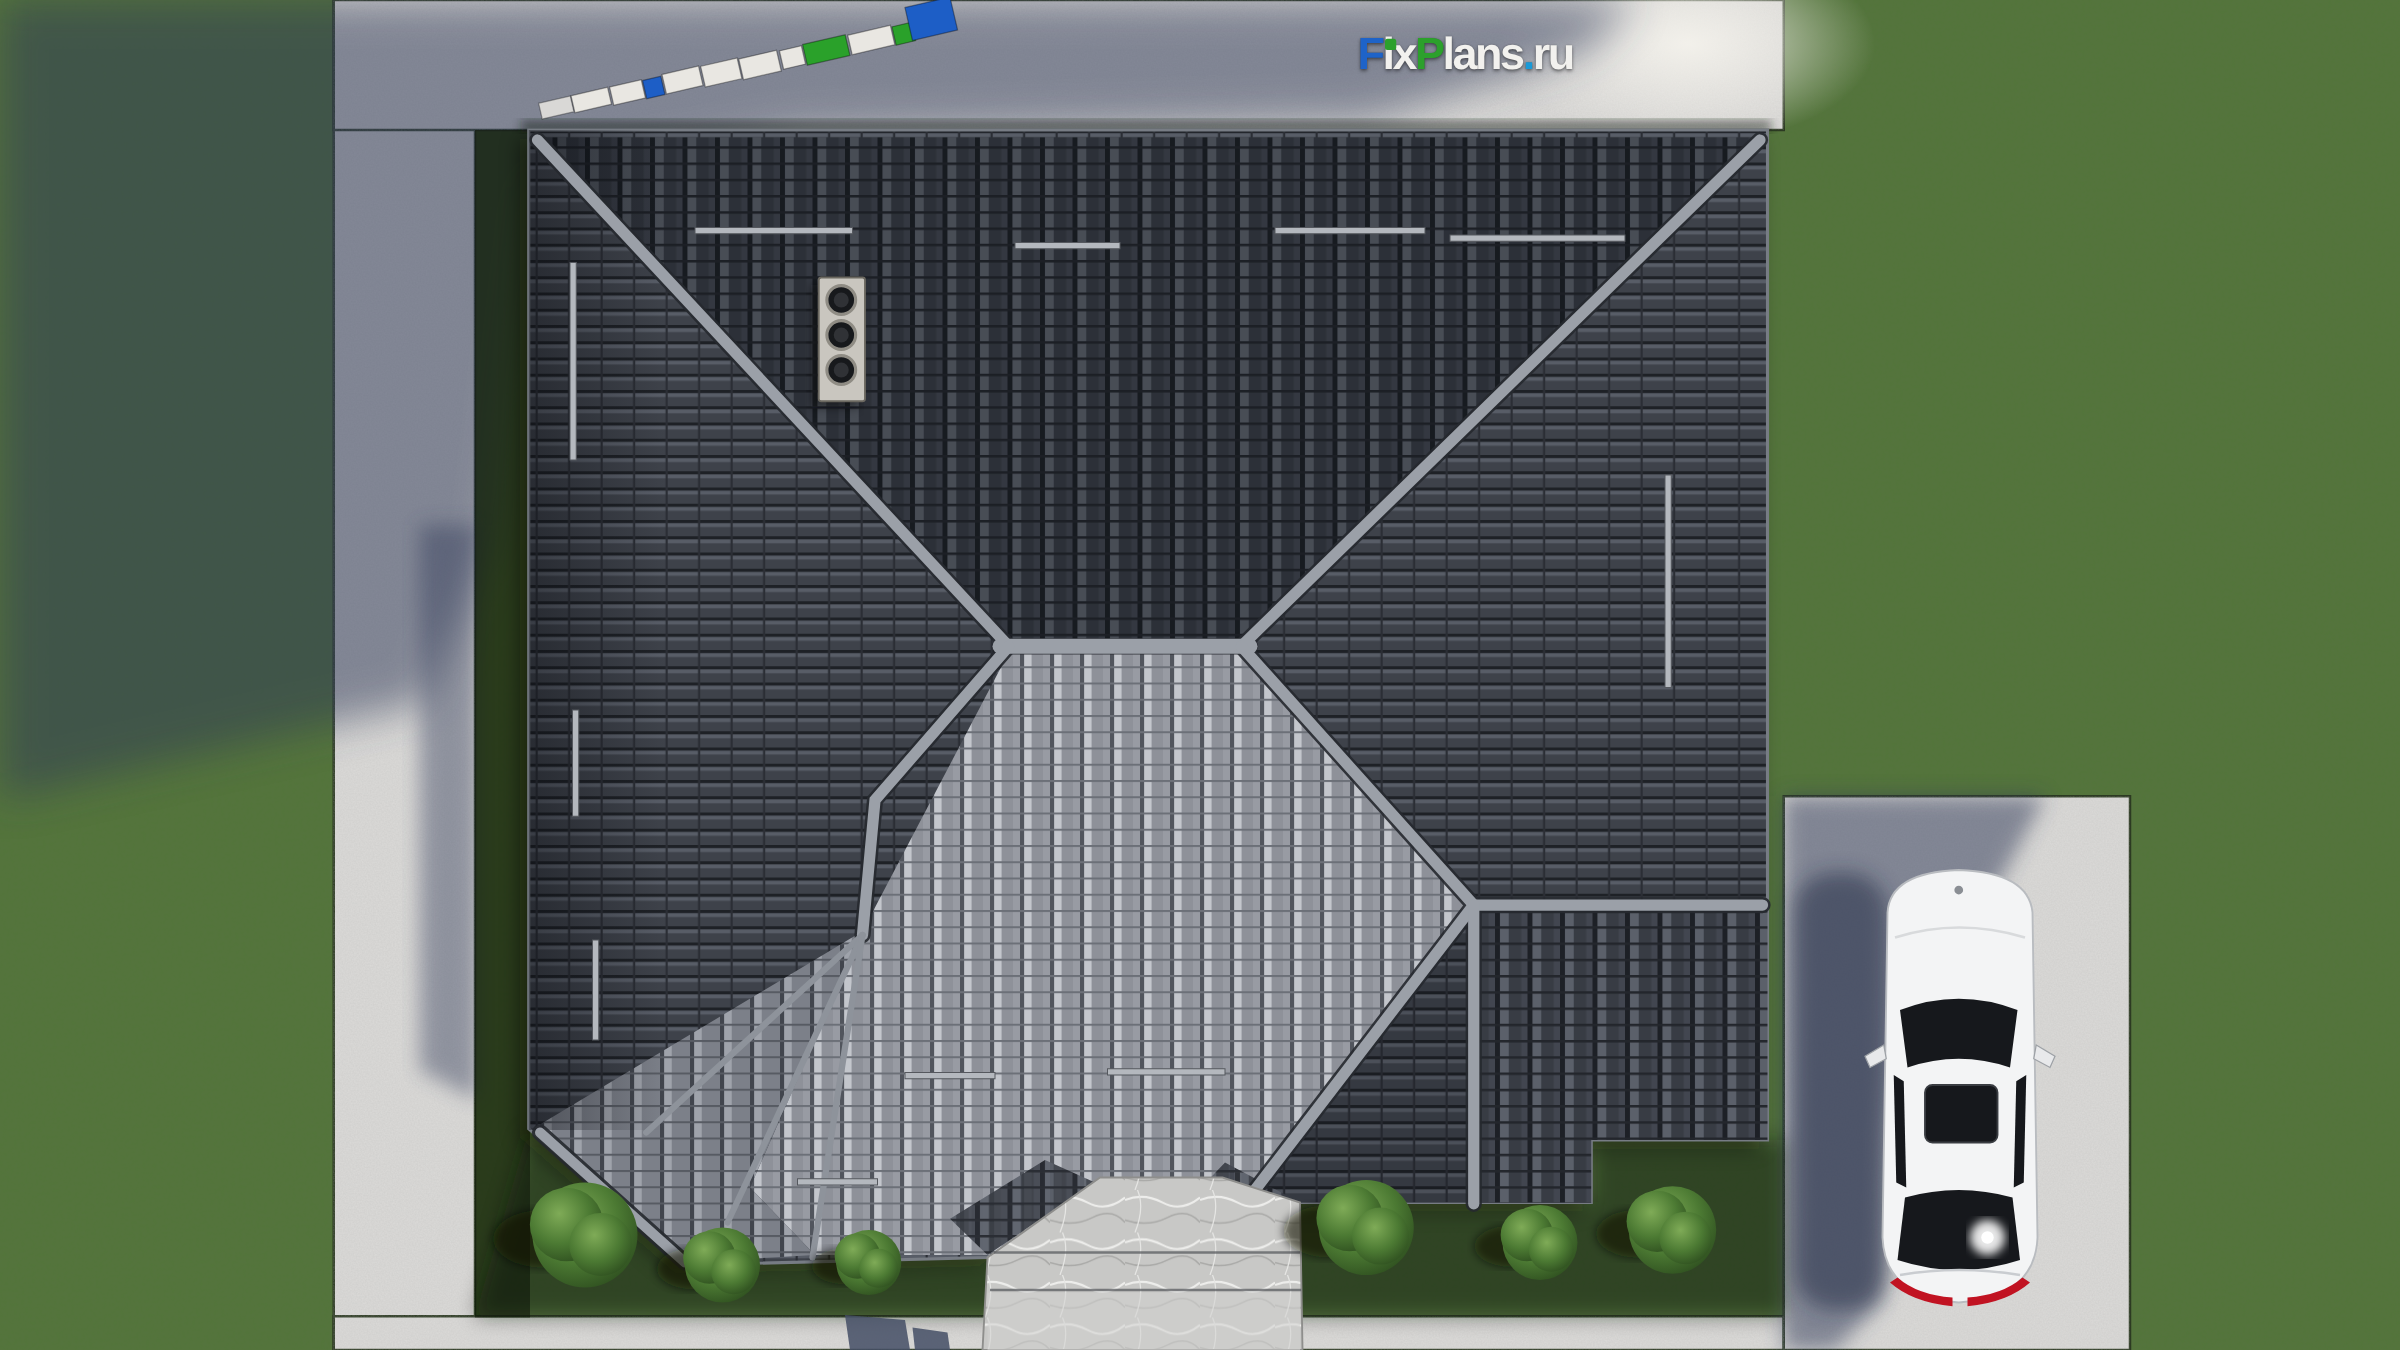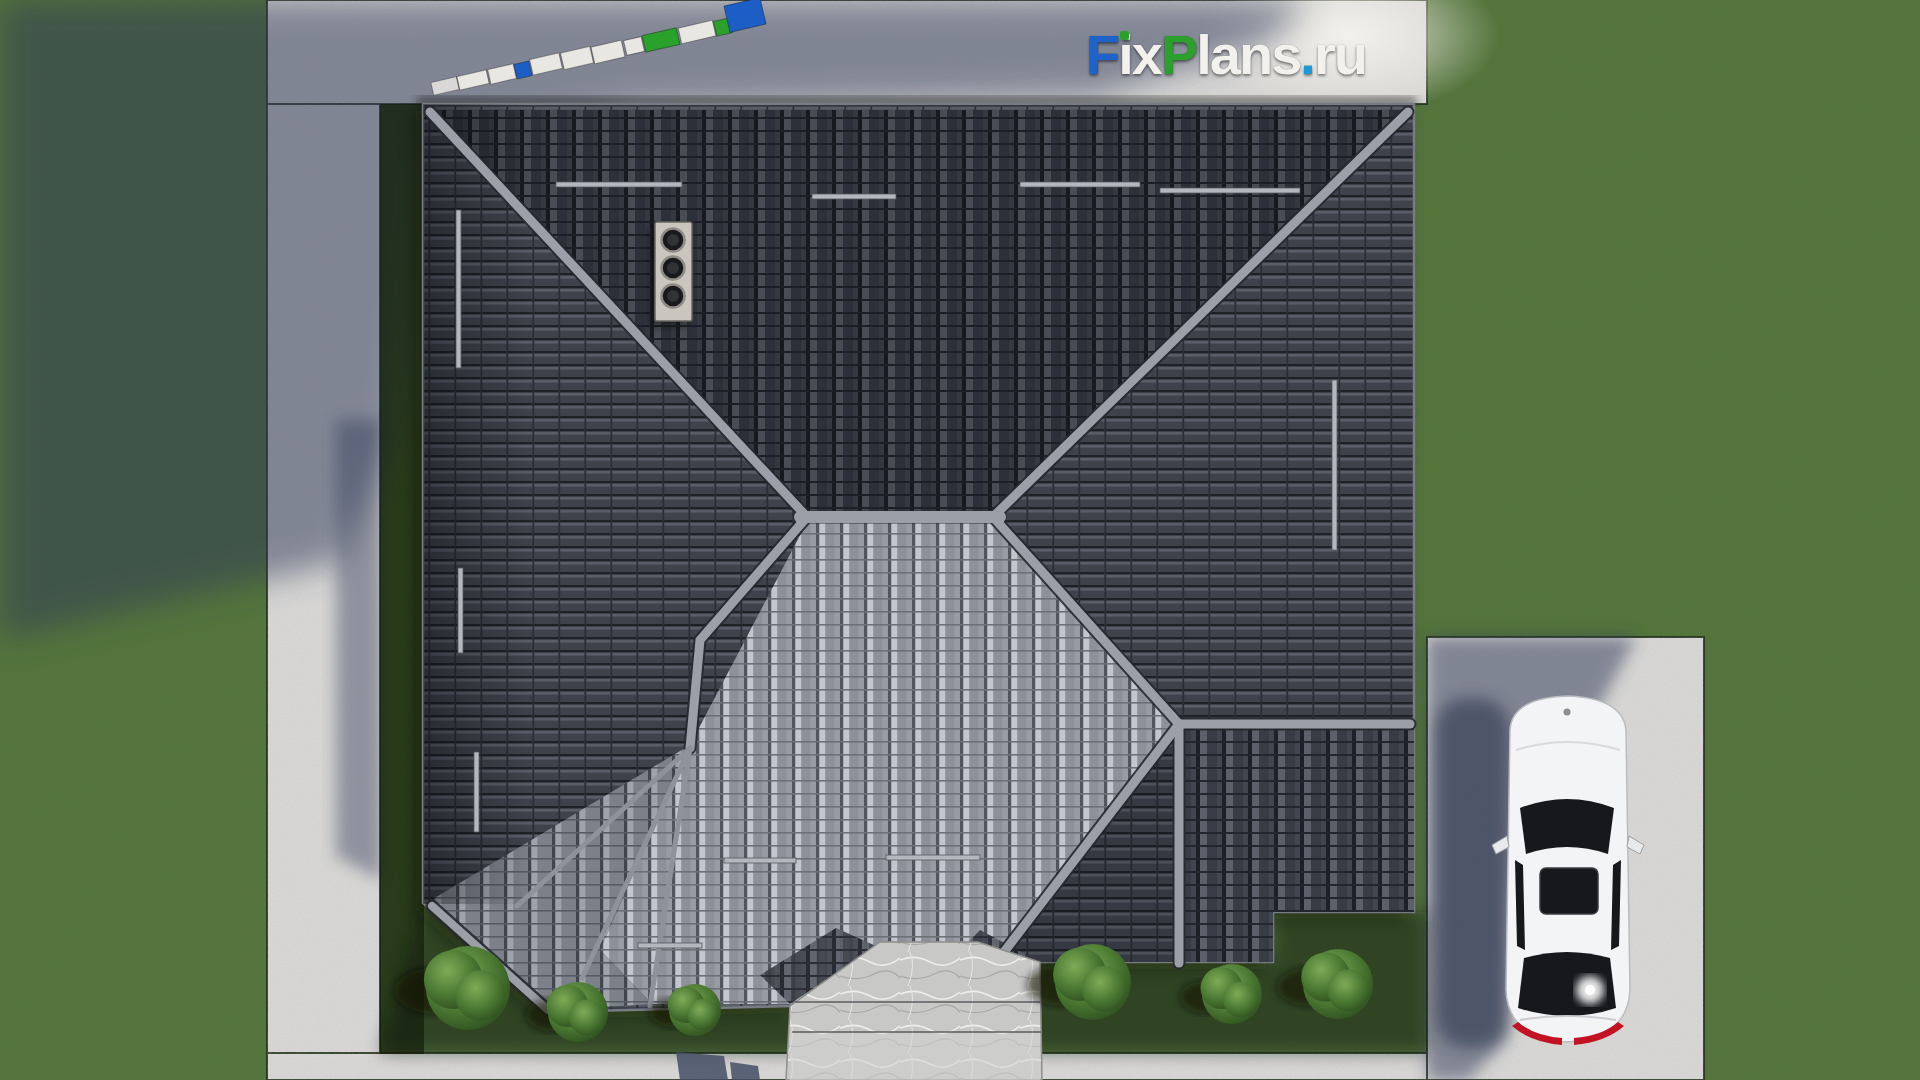--- a/index.html
+++ b/index.html
@@ -1,20 +1,20 @@
 <!DOCTYPE html>
 <html><head>
 <meta charset="utf-8">
 <style>
   html,body{margin:0;padding:0;background:#000;}
   .stage{position:relative;width:1920px;height:1080px;overflow:hidden;font-family:"Liberation Sans",sans-serif;}
   .stage svg{position:absolute;left:0;top:0;}
   .logo{
     position:absolute;left:1086px;top:22px;width:340px;height:62px;
-    font-family:"Liberation Sans",sans-serif;font-weight:bold;font-size:56px;
+    font-family:"Liberation Sans",sans-serif;font-weight:bold;font-size:36px;
     letter-spacing:-2px;white-space:nowrap;
     text-shadow:0 2px 3px rgba(0,0,0,0.45), 0 0 1px rgba(0,0,0,0.35);
     user-select:none;
   }
   .logo span{display:inline-block;}
   .logo .iwrap{position:relative;}
   .logo .idot{position:absolute;left:2px;top:9px;width:9px;height:9px;border-radius:2px;}
 </style>
 </head>
 <body>

